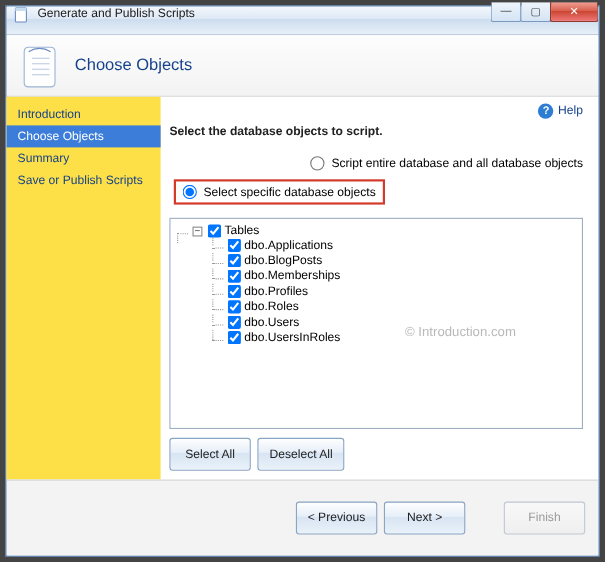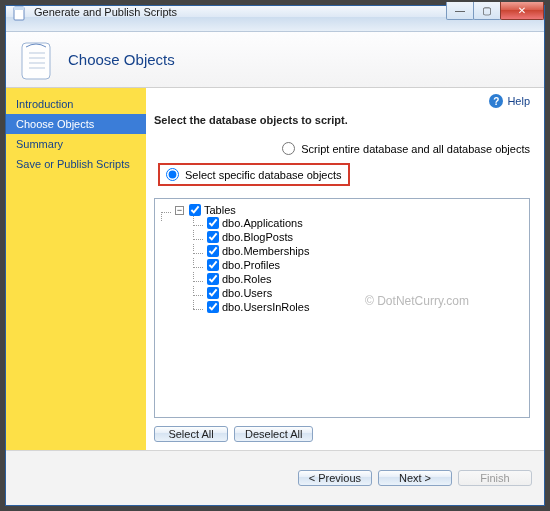--- a/index.html
+++ b/index.html
@@ -108,28 +108,28 @@
     font-size:9px;line-height:7px;text-align:center;color:#333;
     margin-right:2px;
   }
   .node input[type=checkbox]{width:12px;height:12px;margin:0;}
   .watermark {
     position:absolute; right:60px; top:95px; color:#b9b9b9;
     font-size:12px; pointer-events:none;
   }
   .sel-btns { display:flex; gap:6px; margin-bottom:8px;}
   .btn {
-    min-width:74px; height:16px; padding:0 10px;
+    min-width:74px; height:30px; padding:0 10px;
     border:1px solid #8aa4c4; border-radius:3px;
     background:linear-gradient(#fdfefe,#e6eef8 45%,#d7e4f2 46%,#eaf2fa);
     color:#222; font-size:11px; cursor:pointer;
     display:inline-flex;align-items:center;justify-content:center;
   }
   .btn[disabled]{ color:#9a9a9a; border-color:#c0c8d2;
-    background:linear-gradient(#f8f8f8,#efefef); cursor:default;}
+    background:linear-gradient(#f8f8f8,#efefef); cursor:default;margin-left:29px;}
   .footer {
     border-top:1px solid #d5d5d5; padding:19px 12px;
     display:flex; justify-content:flex-end; gap:6px;
     background:#f3f3f3;
   }
 </style>
 </head>
 <body>
 
 <div class="outer">
@@ -239,21 +239,21 @@
                   <li>
                     <span class="node">
                       <input type="checkbox" checked="" style="">
                       <span>dbo.UsersInRoles</span>
                     </span>
                   </li>
                 </ul>
             </li>
           </ul>
         </div>
-        <div class="watermark">© DotNetCurry.com</div>
+        <div class="watermark">© Introduction.com</div>
       </div>
 
       <div class="sel-btns">
         <button class="btn">Select All</button>
         <button class="btn">Deselect All</button>
       </div>
     </div>
   </div>
 
   <div class="footer">

